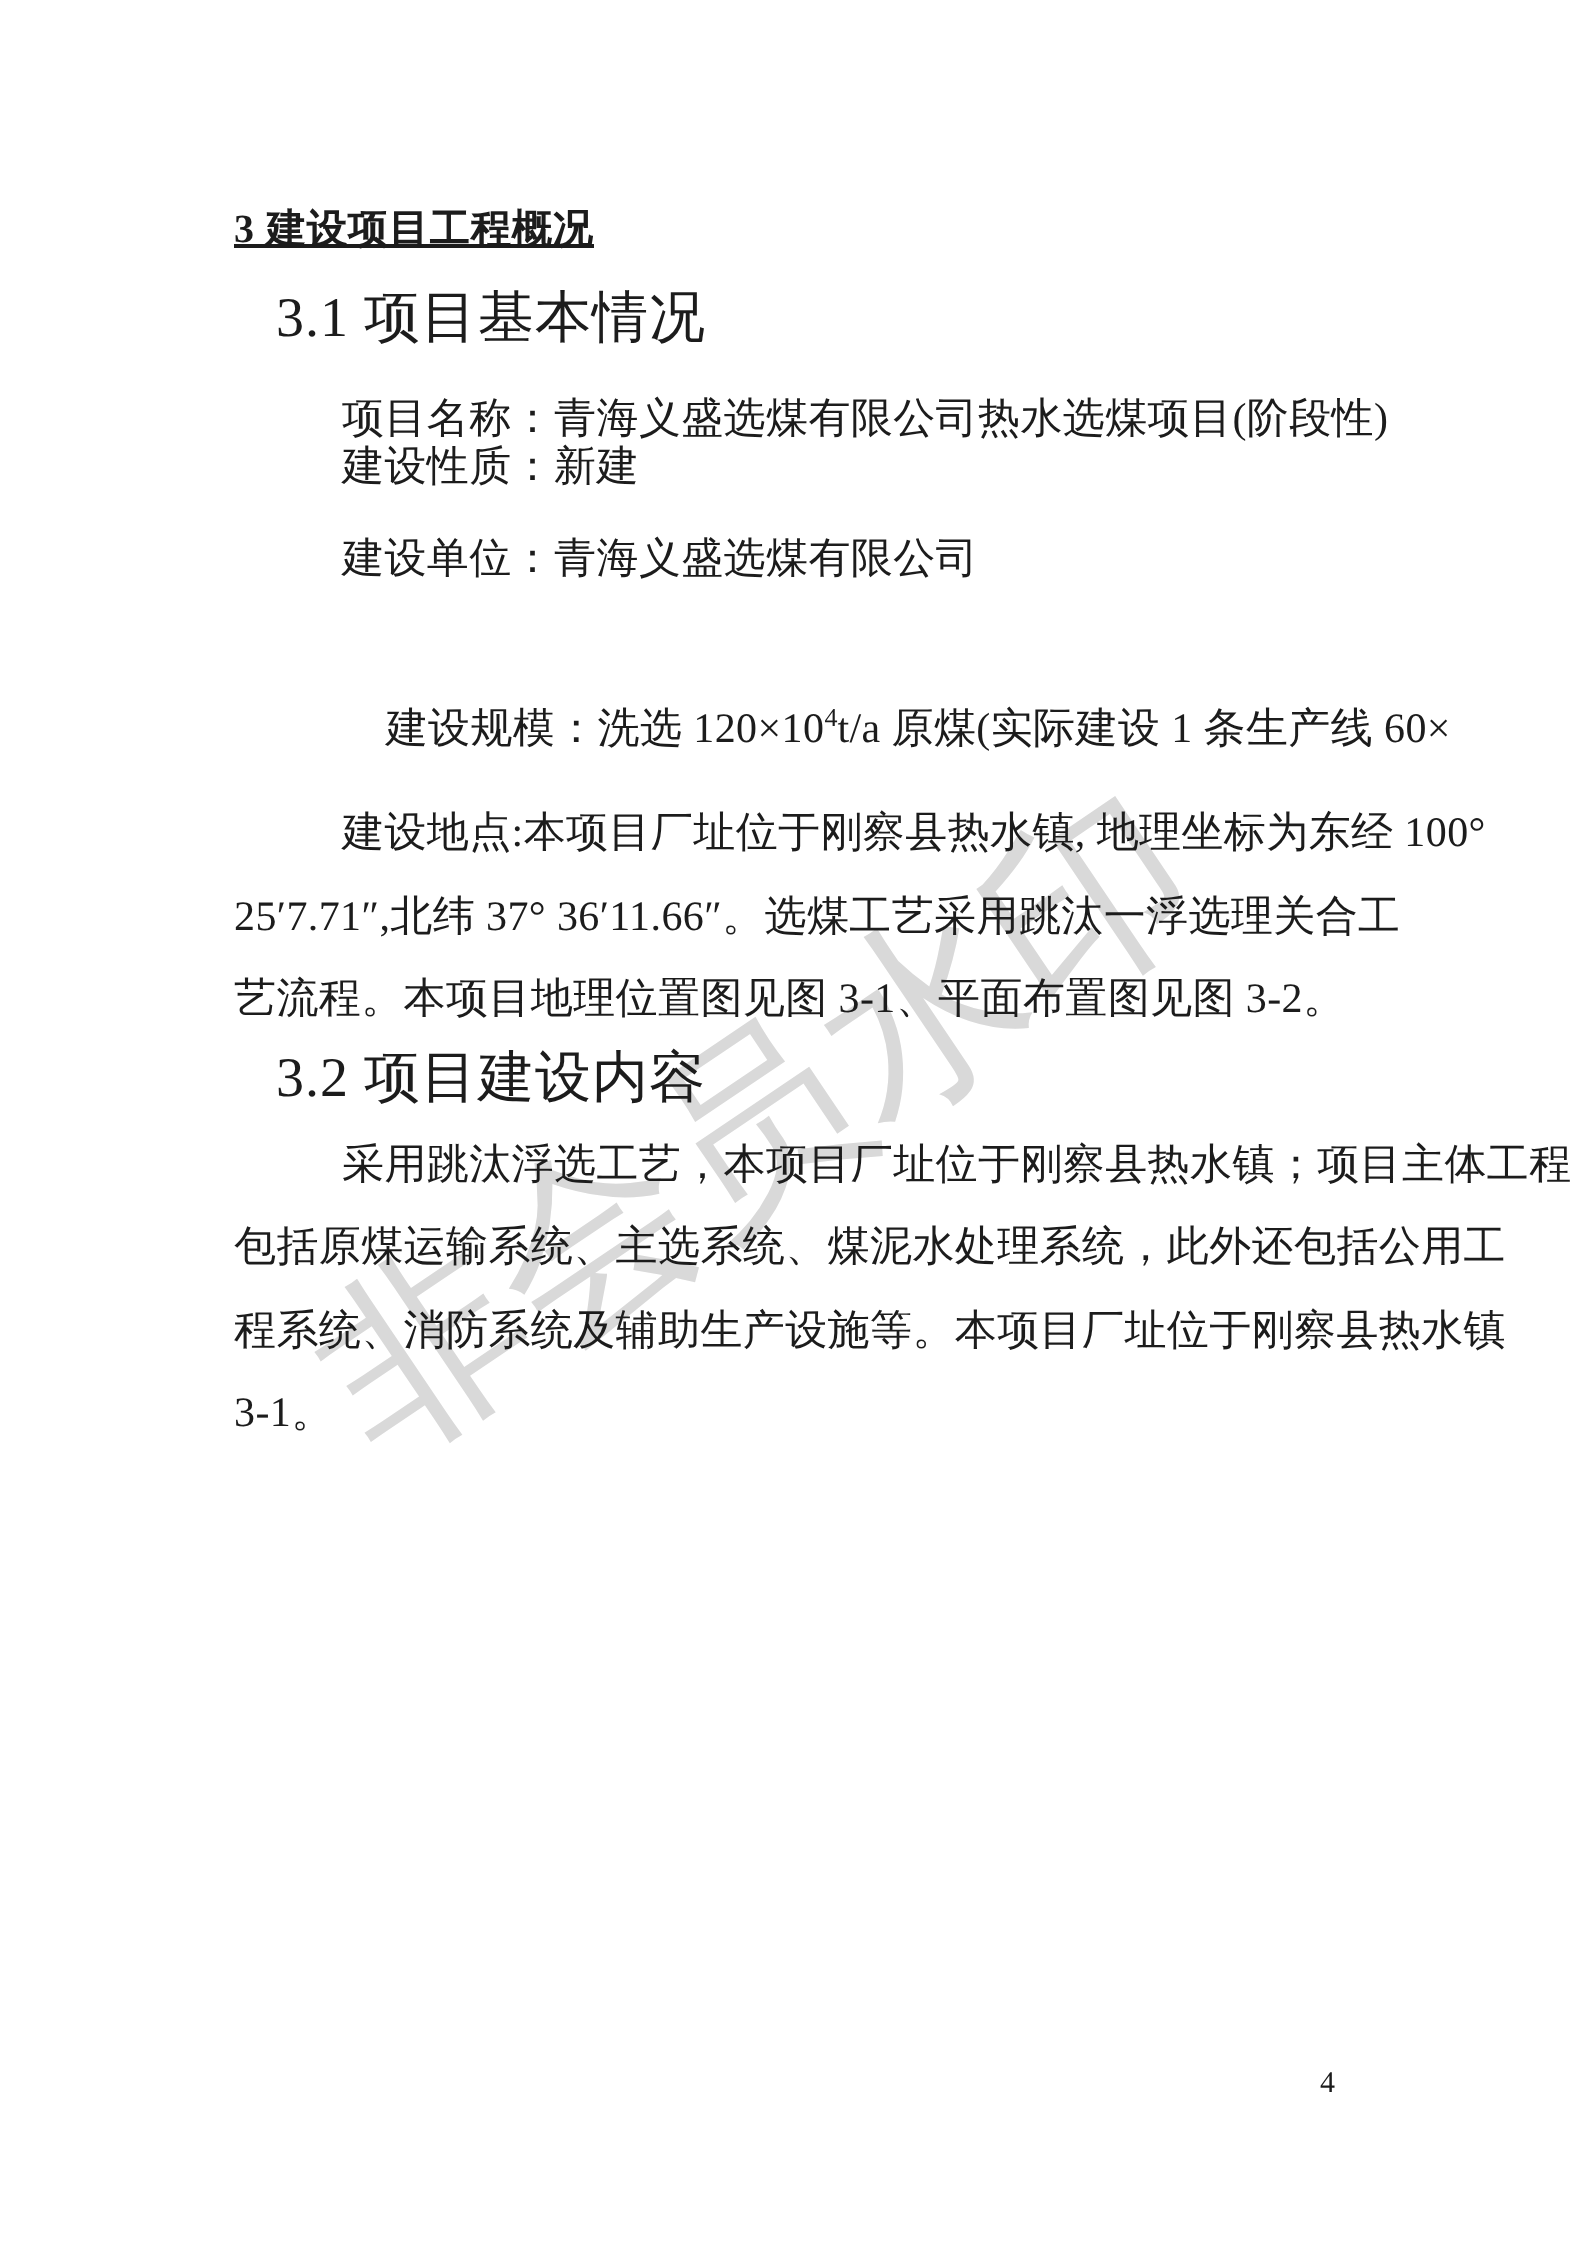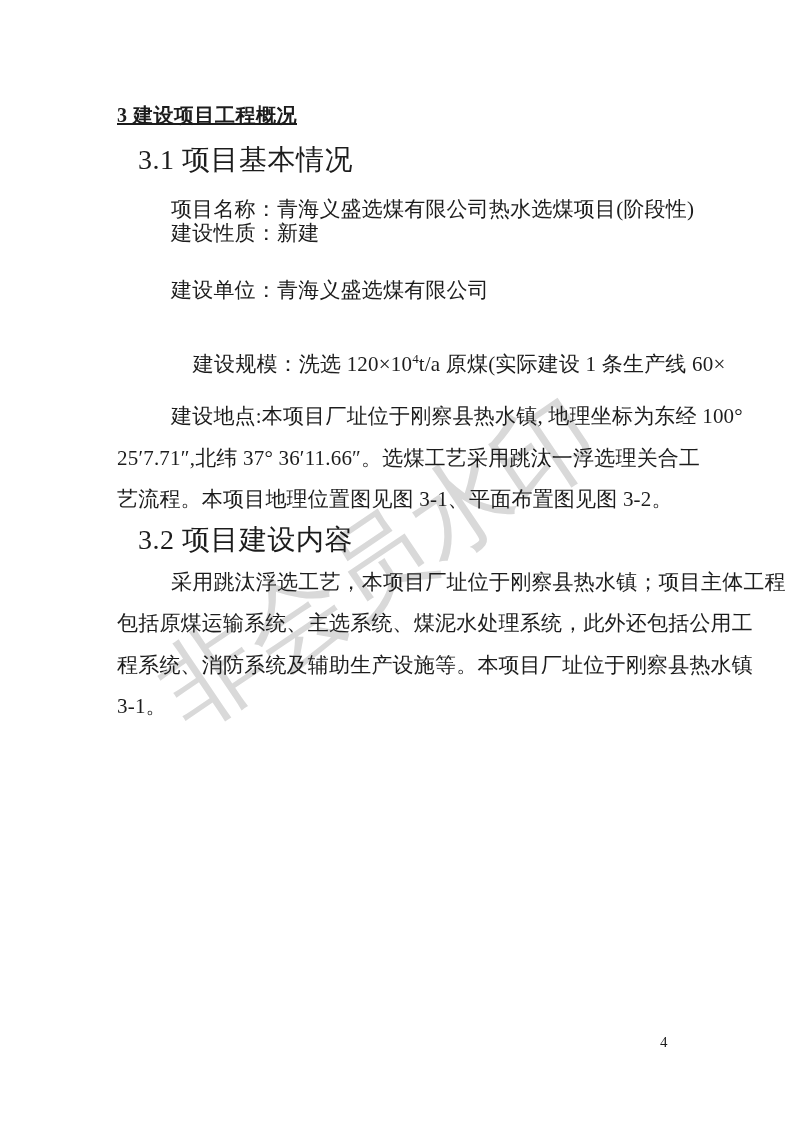--- a/index.html
+++ b/index.html
@@ -73,21 +73,21 @@
   <div class="watermark" style="color: rgb(217, 217, 217);">非会员水印</div>
 
   <div class="line h1 indent1" style="top:102px">3 建设项目工程概况</div>
 
   <div class="line h2 indent2" style="top:147px">3.1 项目基本情况</div>
 
   <div class="line indent3" style="top:196px">项目名称：青海义盛选煤有限公司热水选煤项目(阶段性)</div>
 
   <div class="line indent3" style="top:220px">建设性质：新建</div>
 
-  <div class="line indent3" style="top:277px">建设单位：青海义盛选煤有限公司</div>
+  <div class="line indent3" style="top:266px">建设单位：青海义盛选煤有限公司</div>
 
   <div class="line indent3" style="top:320px">
     <span>建设规模：洗选 120×10</span><span class="sup">4</span><span>t/a 原煤(实际建设 1 条生产线 60×</span>
   </div>
 
 
   <div class="line indent3" style="top:403px">建设地点:本项目厂址位于刚察县热水镇, 地理坐标为东经 100°</div>
 
   <div class="line indent1" style="top:445px">25′7.71″,北纬 37° 36′11.66″。选煤工艺采用跳汰一浮选理关合工</div>
 

